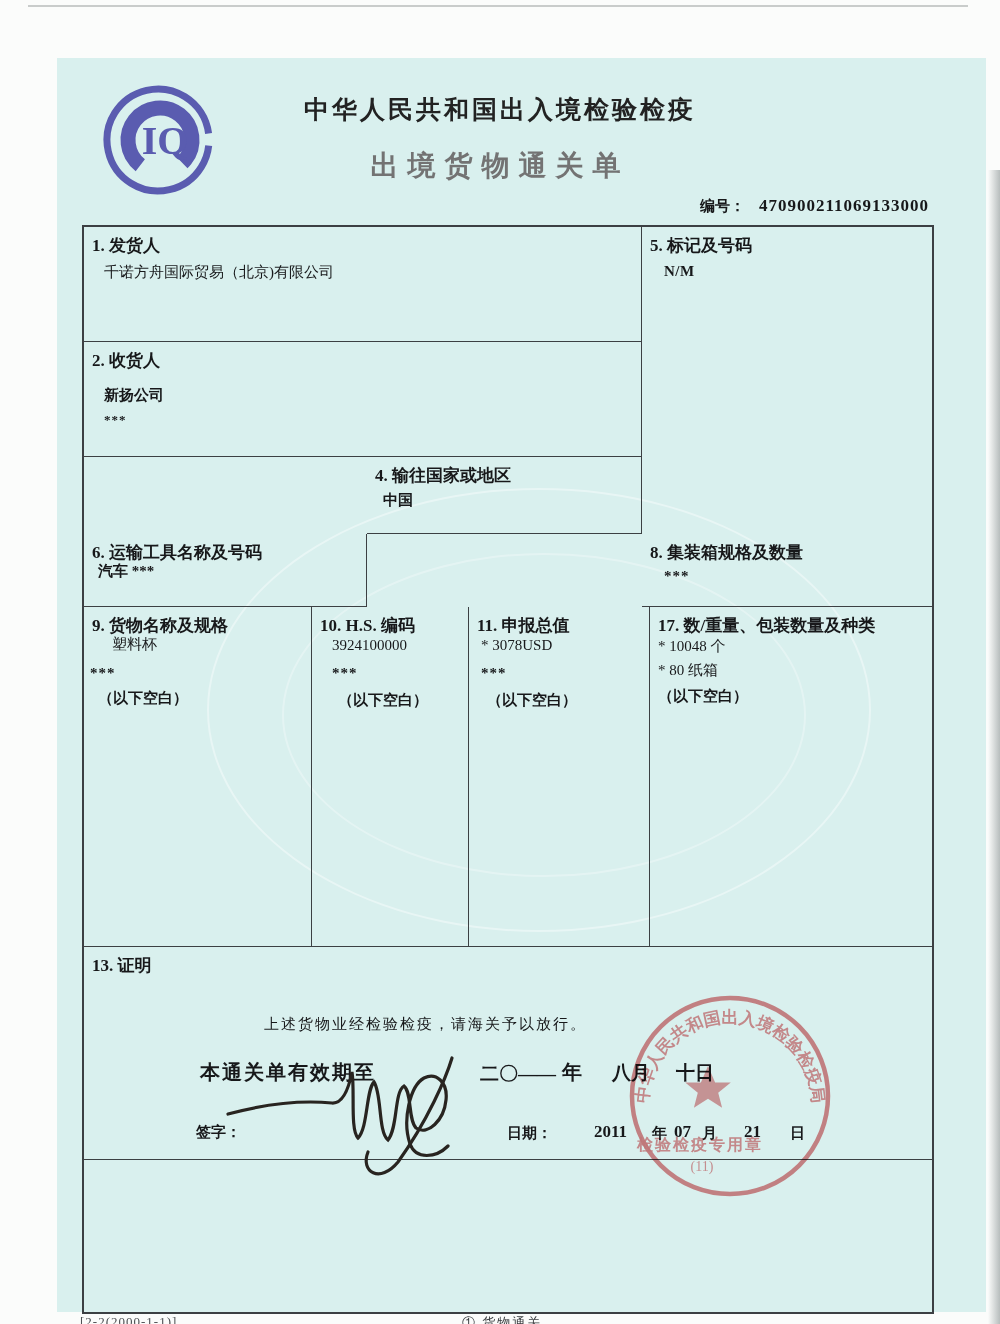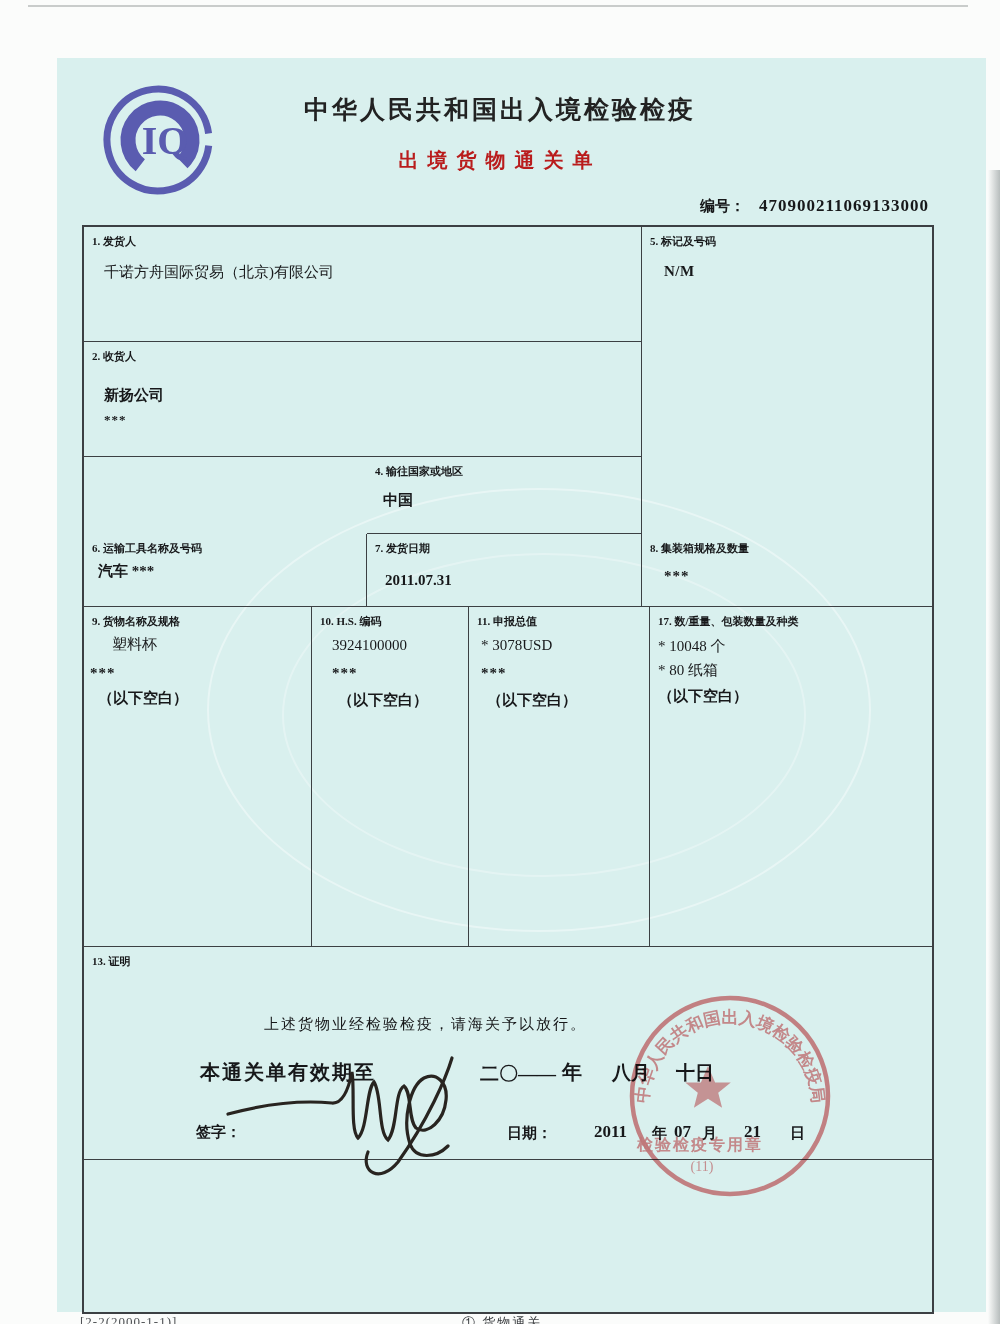--- a/index.html
+++ b/index.html
@@ -9,29 +9,29 @@
   .wm{position:absolute;border-radius:50%;pointer-events:none;}
   .wm1{left:150px;top:430px;width:660px;height:440px;border:2px solid rgba(255,255,255,0.40);}
   .wm2{left:225px;top:495px;width:520px;height:320px;border:2px solid rgba(255,255,255,0.30);}
   .scan-topline{position:absolute;left:28px;top:5px;width:940px;height:2px;background:#c9cccb;}
   .scan-right{position:absolute;left:988px;top:170px;width:12px;height:1154px;
               background:linear-gradient(to right,rgba(170,178,178,0),#b7bdbd);}
   .logo{position:absolute;left:99px;top:84px;}
   .org-title{position:absolute;left:0;top:93px;width:1000px;text-align:center;
              font-size:25px;font-weight:700;letter-spacing:3px;color:#222;}
   .doc-title{position:absolute;left:0;top:147px;width:1000px;text-align:center;
-             font-size:20px;font-weight:700;letter-spacing:9px;color:#b91c1c;}
+             font-size:28px;font-weight:700;letter-spacing:9px;color:#737373;}
   .serial{position:absolute;left:700px;top:196px;font-size:15px;font-weight:700;text-align:right;}
   .serial .num{font-size:17px;letter-spacing:1px;margin-left:14px;}
   .tbl{position:absolute;left:82px;top:225px;width:848px;height:1085px;
        border:2px solid #3c4043;box-sizing:content-box;}
   .cell{position:absolute;box-sizing:border-box;}
   .br{border-right:1px solid #3c4043;}
   .bb{border-bottom:1px solid #3c4043;}
-  .lbl{position:absolute;left:8px;top:7px;font-weight:700;font-size:11px;white-space:nowrap;}
+  .lbl{position:absolute;left:8px;top:7px;font-weight:700;font-size:17px;white-space:nowrap;}
   .v,.ln{position:absolute;font-size:15px;white-space:nowrap;}
   .b{font-weight:700;}
   .c1{left:0;top:0;width:558px;height:115px;}
   .c5{left:558px;top:0;width:290px;height:380px;}
   .c2{left:0;top:115px;width:558px;height:115px;}
   .c3{left:0;top:230px;width:283px;height:77px;}
   .c4{left:283px;top:230px;width:275px;height:77px;}
   .c6{left:0;top:307px;width:283px;height:73px;}
   .c7{left:283px;top:307px;width:275px;height:73px;}
   .c8{left:558px;top:307px;width:290px;height:73px;}
@@ -95,24 +95,20 @@
     <div class="cell c4 br bb">
       <div class="lbl">4. 输往国家或地区</div>
       <div class="v b" style="left:16px;top:34px;">中国</div>
     </div>
 
     <div class="cell c6 br bb">
       <div class="lbl">6. 运输工具名称及号码</div>
       <div class="v b" style="left:14px;top:28px;">汽车 ***</div>
     </div>
 
-    <div class="cell c7 br bb">
-      <div class="lbl">7. 发货日期</div>
-      <div class="v b" style="left:18px;top:38px;">2011.07.31</div>
-    </div>
 
     <div class="cell c8 bb">
       <div class="lbl">8. 集装箱规格及数量</div>
       <div class="v b" style="left:22px;top:34px;letter-spacing:1px;">***</div>
     </div>
 
     <div class="cell c9 br bb">
       <div class="lbl">9. 货物名称及规格</div>
       <div class="ln" style="left:28px;top:28px;">塑料杯</div>
       <div class="ln b" style="left:6px;top:58px;letter-spacing:1px;">***</div>

